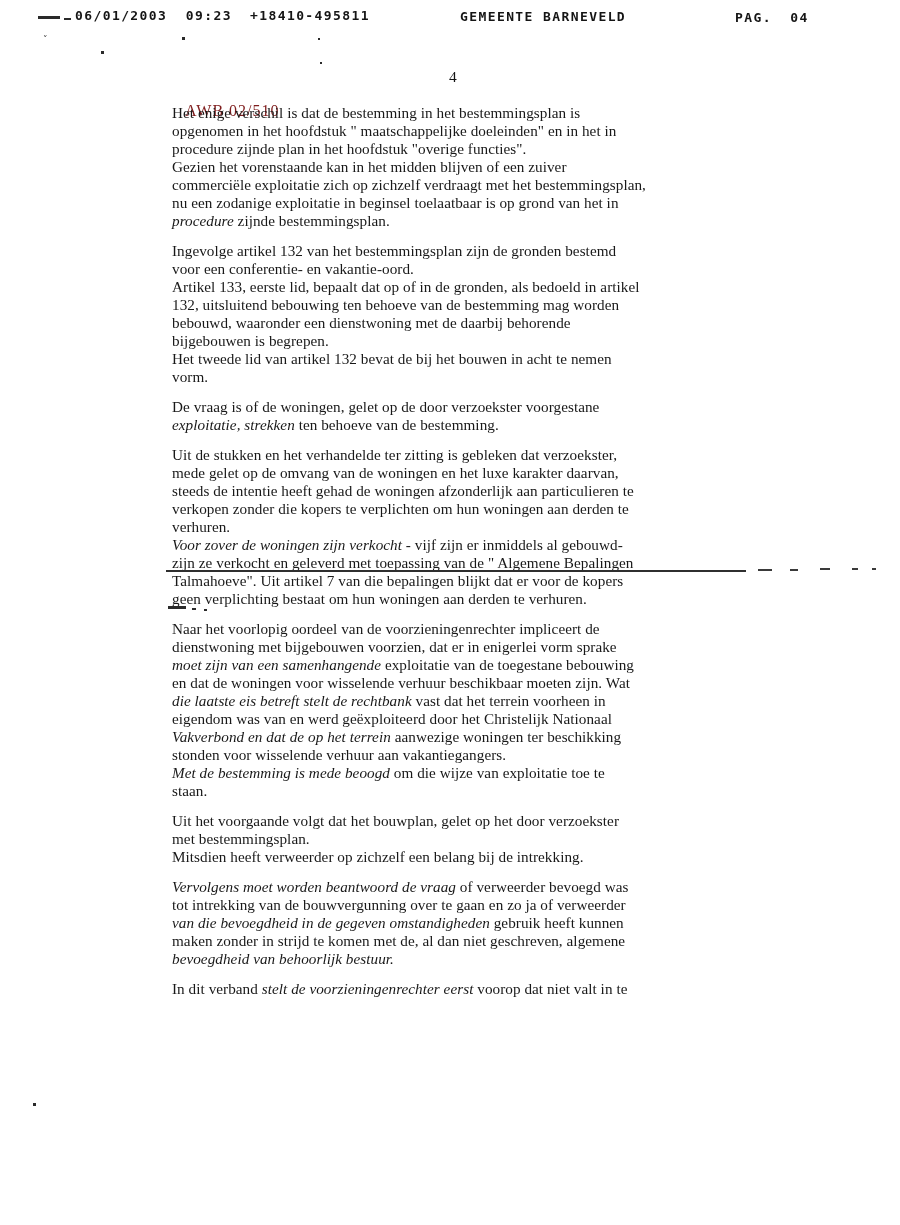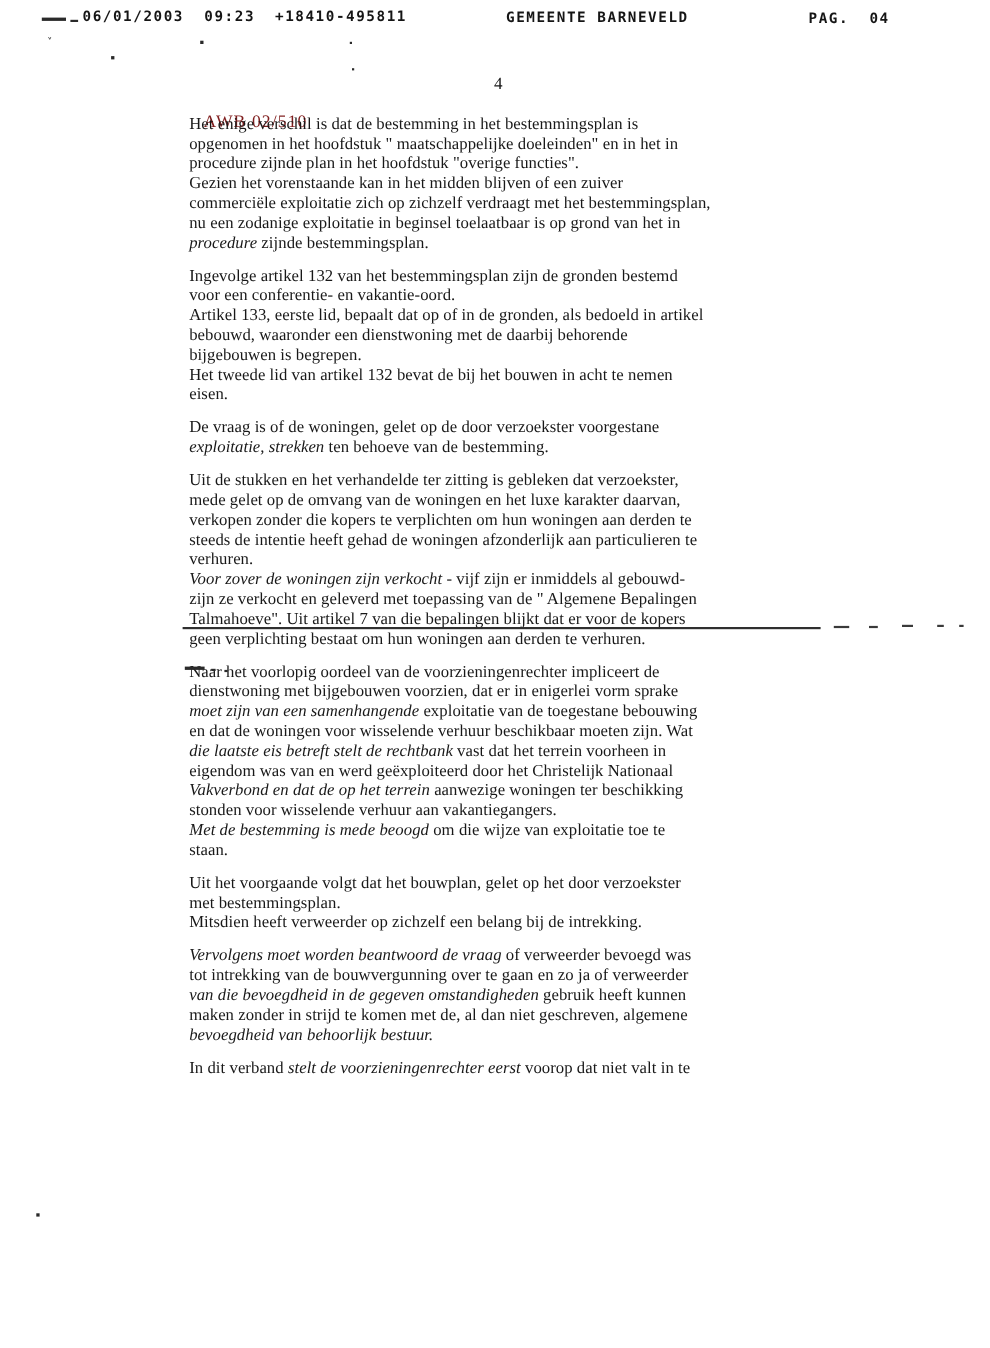--- a/index.html
+++ b/index.html
@@ -99,34 +99,35 @@
         <span class="line"><span>procedure zijnde plan in het hoofdstuk "overige functies".</span></span>
         <span class="line"><span>Gezien het vorenstaande kan in het midden blijven of een zuiver</span></span>
         <span class="line"><span>commerciële exploitatie zich op zichzelf verdraagt met het bestemmingsplan,</span></span>
         <span class="line"><span>nu een zodanige exploitatie in beginsel toelaatbaar is op grond van het in</span></span>
         <span class="line"><em>procedure</em><span> zijnde bestemmingsplan.</span></span>
       </p>
       <p>
         <span class="line"><span>Ingevolge artikel 132 van het bestemmingsplan zijn de gronden bestemd</span></span>
         <span class="line"><span>voor een conferentie- en vakantie-oord.</span></span>
         <span class="line"><span>Artikel 133, eerste lid, bepaalt dat op of in de gronden, als bedoeld in artikel</span></span>
+        <span class="line"><span>132, uitsluitend bebouwing ten behoeve van de bestemming mag worden</span></span>
         <span class="line"><span>bebouwd, waaronder een dienstwoning met de daarbij behorende</span></span>
         <span class="line"><span>bijgebouwen is begrepen.</span></span>
         <span class="line"><span>Het tweede lid van artikel 132 bevat de bij het bouwen in acht te nemen</span></span>
-        <span class="line"><span>eisen.</span></span>
+        <span class="line"><span>vorm.</span></span>
       </p>
       <p>
         <span class="line"><span>De vraag is of de woningen, gelet op de door verzoekster voorgestane</span></span>
         <span class="line"><em>exploitatie, strekken</em><span> ten behoeve van de bestemming.</span></span>
       </p>
       <p>
         <span class="line"><span>Uit de stukken en het verhandelde ter zitting is gebleken dat verzoekster,</span></span>
         <span class="line"><span>mede gelet op de omvang van de woningen en het luxe karakter daarvan,</span></span>
+        <span class="line"><span>steeds de intentie heeft gehad de woningen afzonderlijk aan particulieren te</span></span>
         <span class="line"><span>verkopen zonder die kopers te verplichten om hun woningen aan derden te</span></span>
-        <span class="line"><span>steeds de intentie heeft gehad de woningen afzonderlijk aan particulieren te</span></span>
         <span class="line"><span>verhuren.</span></span>
         <span class="line"><em>Voor zover de woningen zijn verkocht</em><span> - vijf zijn er inmiddels al gebouwd-</span></span>
         <span class="line"><span>zijn ze verkocht en geleverd met toepassing van de " Algemene Bepalingen</span></span>
         <span class="line"><span>Talmahoeve". Uit artikel 7 van die bepalingen blijkt dat er voor de kopers</span></span>
         <span class="line"><span>geen verplichting bestaat om hun woningen aan derden te verhuren.</span></span>
       </p>
       <p>
         <span class="line"><span>Naar het voorlopig oordeel van de voorzieningenrechter impliceert de</span></span>
         <span class="line"><span>dienstwoning  met bijgebouwen voorzien, dat er in enigerlei vorm sprake</span></span>
         <span class="line"><em>moet zijn van een samenhangende</em><span> exploitatie van de toegestane bebouwing</span></span>

